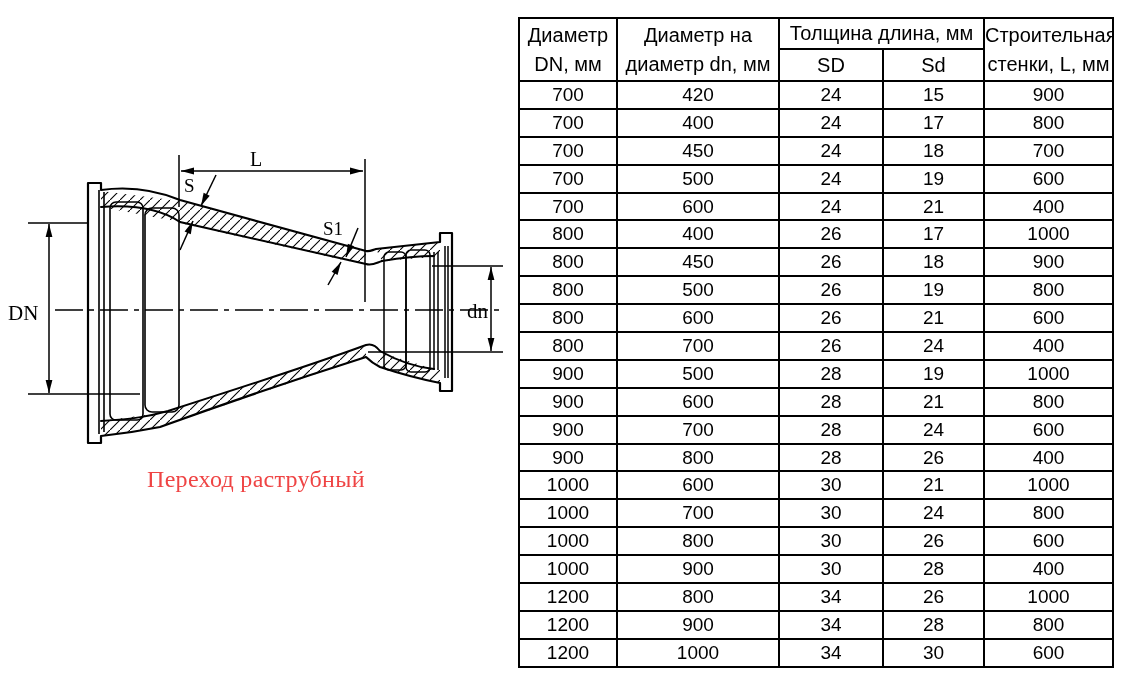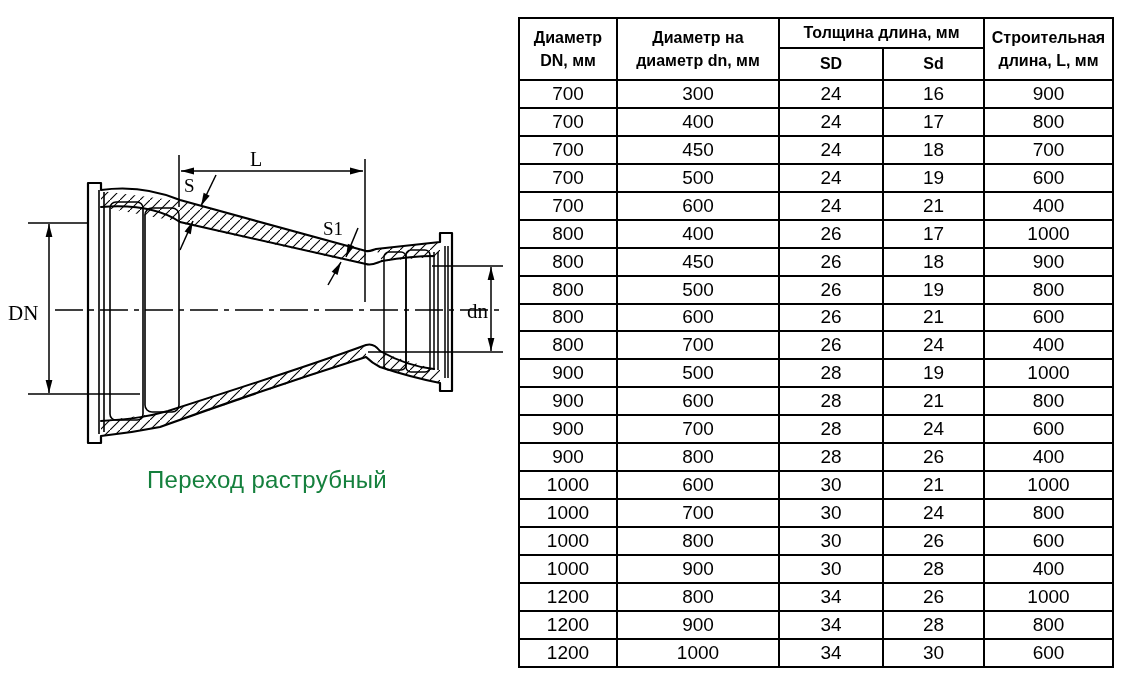--- a/index.html
+++ b/index.html
@@ -3,32 +3,32 @@
 <meta charset="utf-8">
 <style>
   html,body{margin:0;padding:0;background:#fff;}
   .stage{
     position:relative;width:1137px;height:685px;background:#ffffff;overflow:hidden;
     font-family:"Liberation Sans",sans-serif;color:#000;
   }
   .drawing-svg{position:absolute;left:0;top:0;}
   .caption{
     position:absolute;left:147px;top:466px;width:300px;
-    font-size:24px;color:#15803d;letter-spacing:.3px;
-    font-family:Liberation Sans, sans-serif;
+    font-size:24px;color:#ef4444;letter-spacing:.3px;
+    font-family:Liberation Serif, serif;
   }
   table.specs{
     position:absolute;left:518px;top:17px;width:594px;height:651px;
     border-collapse:collapse;table-layout:fixed;background:#fff;
   }
   table.specs th,table.specs td{
     border:2px solid #000;text-align:center;vertical-align:middle;padding:0;
     overflow:hidden;white-space:nowrap;
   }
-  table.specs thead th{font-weight:bold;font-size:16px;line-height:1.45;margin-left:12px;}
+  table.specs thead th{font-weight:normal;font-size:20px;line-height:1.45;margin-left:12px;}
   table.specs thead tr.h1{height:30px;}
   table.specs thead tr.h2{height:32px;}
   table.specs tbody td{font-size:19px;font-weight:normal;}
   .c1{width:98px}.c2{width:162px}.c3{width:104px}.c4{width:101px}.c5{width:129px}
 </style>
 </head>
 <body>
 
 <div class="stage">
 
@@ -137,34 +137,34 @@
           <div>Диаметр</div>
           <div>DN, мм</div>
         </th>
         <th rowspan="2">
           <div>Диаметр на</div>
           <div>диаметр dn, мм</div>
         </th>
         <th colspan="2">Толщина длина, мм</th>
         <th rowspan="2">
           <div>Строительная</div>
-          <div>длина, L, мм</div>
+          <div>стенки, L, мм</div>
         </th>
       </tr>
       <tr class="h2">
         <th>SD</th>
         <th>Sd</th>
       </tr>
     </thead>
     <tbody>
         <tr>
           <td>700</td>
-          <td>300</td>
-          <td>24</td>
-          <td>16</td>
+          <td>420</td>
+          <td>24</td>
+          <td>15</td>
           <td>900</td>
         </tr>
         <tr>
           <td>700</td>
           <td>400</td>
           <td>24</td>
           <td>17</td>
           <td>800</td>
         </tr>
         <tr>

